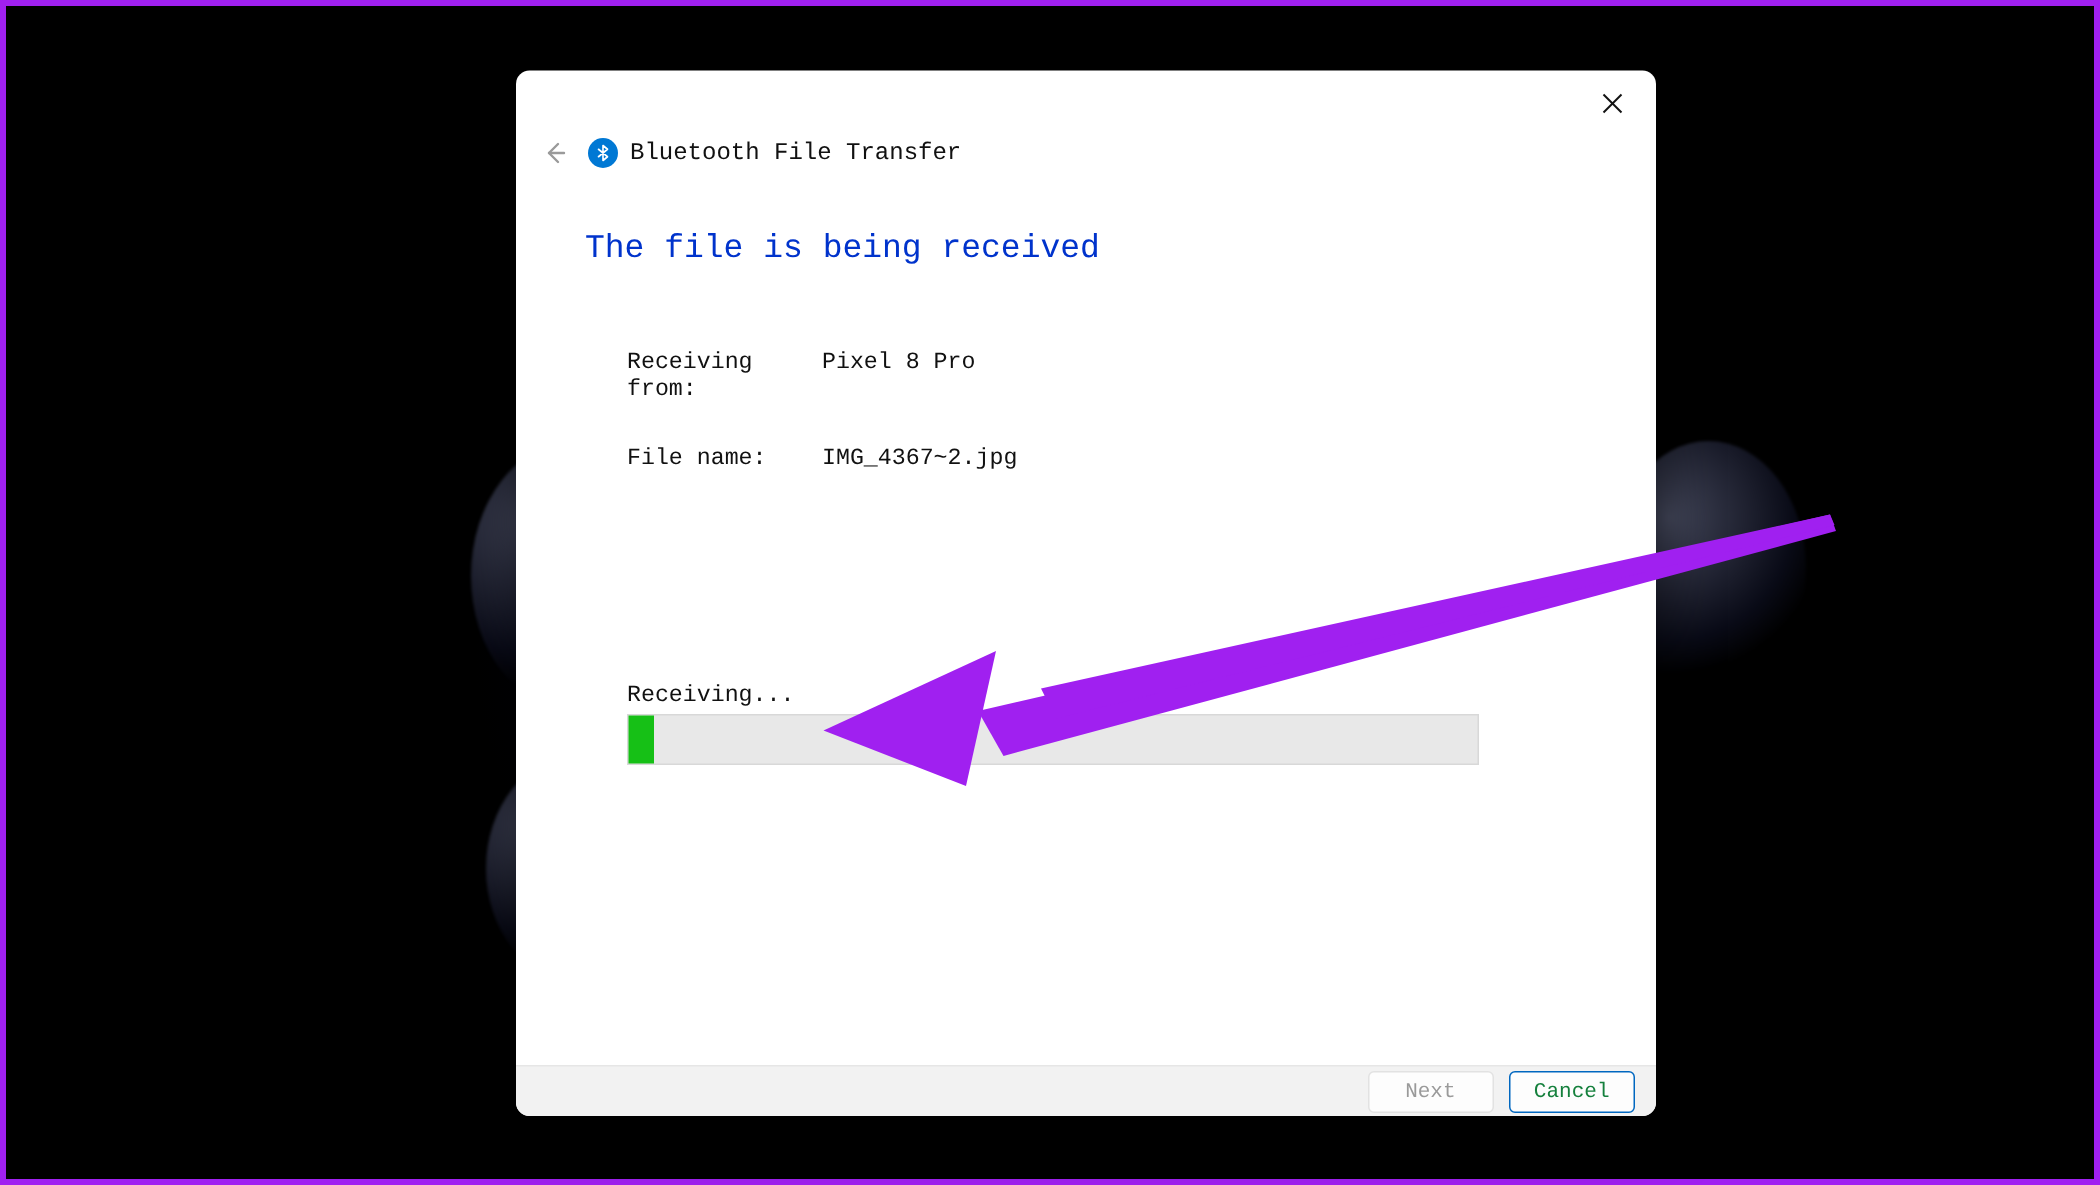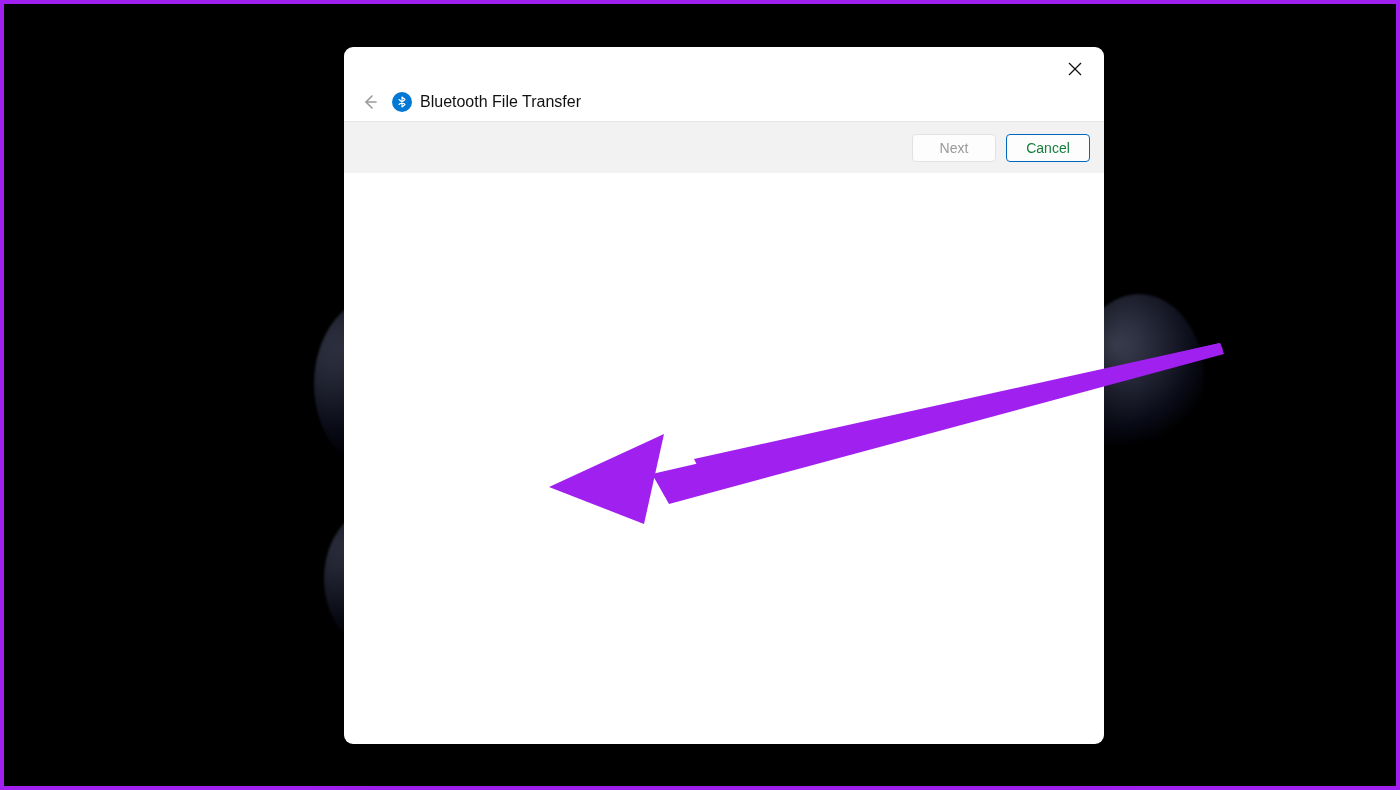--- a/index.html
+++ b/index.html
@@ -33,20 +33,21 @@
     left: 340px;
     top: 43px;
     width: 760px;
     height: 697px;
     background: #ffffff;
     border-radius: 9px;
     box-shadow: 0 12px 40px rgba(0,0,0,0.5);
     display: flex;
     flex-direction: column;
     overflow: hidden;
+    font-family: Liberation Mono, monospace;
   }
 
   .titlebar {
     height: 42px;
     display: flex;
     justify-content: flex-end;
     align-items: flex-start;
     padding: 6px 8px 0 0;
   }
   .close-btn {
@@ -126,21 +127,21 @@
     border: 1px solid #d8d8d8;
     position: relative;
   }
   .progress-fill {
     position: absolute;
     left: 0; top: 0; bottom: 0;
     background: #16c016;
   }
 
   .footer {
-    height: 52px;
+    height: 34px;
     background: #f2f2f2;
     border-top: 1px solid #e6e6e6;
     display: flex;
     justify-content: flex-end;
     align-items: center;
     gap: 10px;
     padding: 0 14px;
   }
   .btn {
     min-width: 84px;
@@ -200,20 +201,40 @@
         </svg>
       </div>
       <div class="bt-icon">
         <svg viewBox="0 0 12 12">
           <path d="M6 1 L6 11 L9 8.5 L3 3.5 M6 1 L9 3.5 L3 8.5" stroke="#fff" stroke-width="1.1" fill="none" stroke-linejoin="round" stroke-linecap="round"></path>
         </svg>
       </div>
       <div class="dialog-title">Bluetooth File Transfer</div>
     </div>
 
+    <div class="content">
+      <div class="status-heading">The file is being received</div>
+
+      <div class="info-row">
+        <div class="info-label">Receiving from:</div>
+        <div class="info-value">Pixel 8 Pro</div>
+      </div>
+
+      <div class="info-row">
+        <div class="info-label">File name:</div>
+        <div class="info-value">IMG_4367~2.jpg</div>
+      </div>
+
+      <div class="progress-section">
+        <div class="progress-label">Receiving...</div>
+        <div class="progress-bar">
+          <div class="progress-fill" style="width:3%"></div>
+        </div>
+      </div>
+    </div>
 
     <div class="footer">
       <div class="btn btn-disabled">Next</div>
       <div class="btn btn-default">Cancel</div>
     </div>
 
   </div>
 
   <svg class="arrow-overlay" viewBox="0 0 1400 790">
     <defs>

